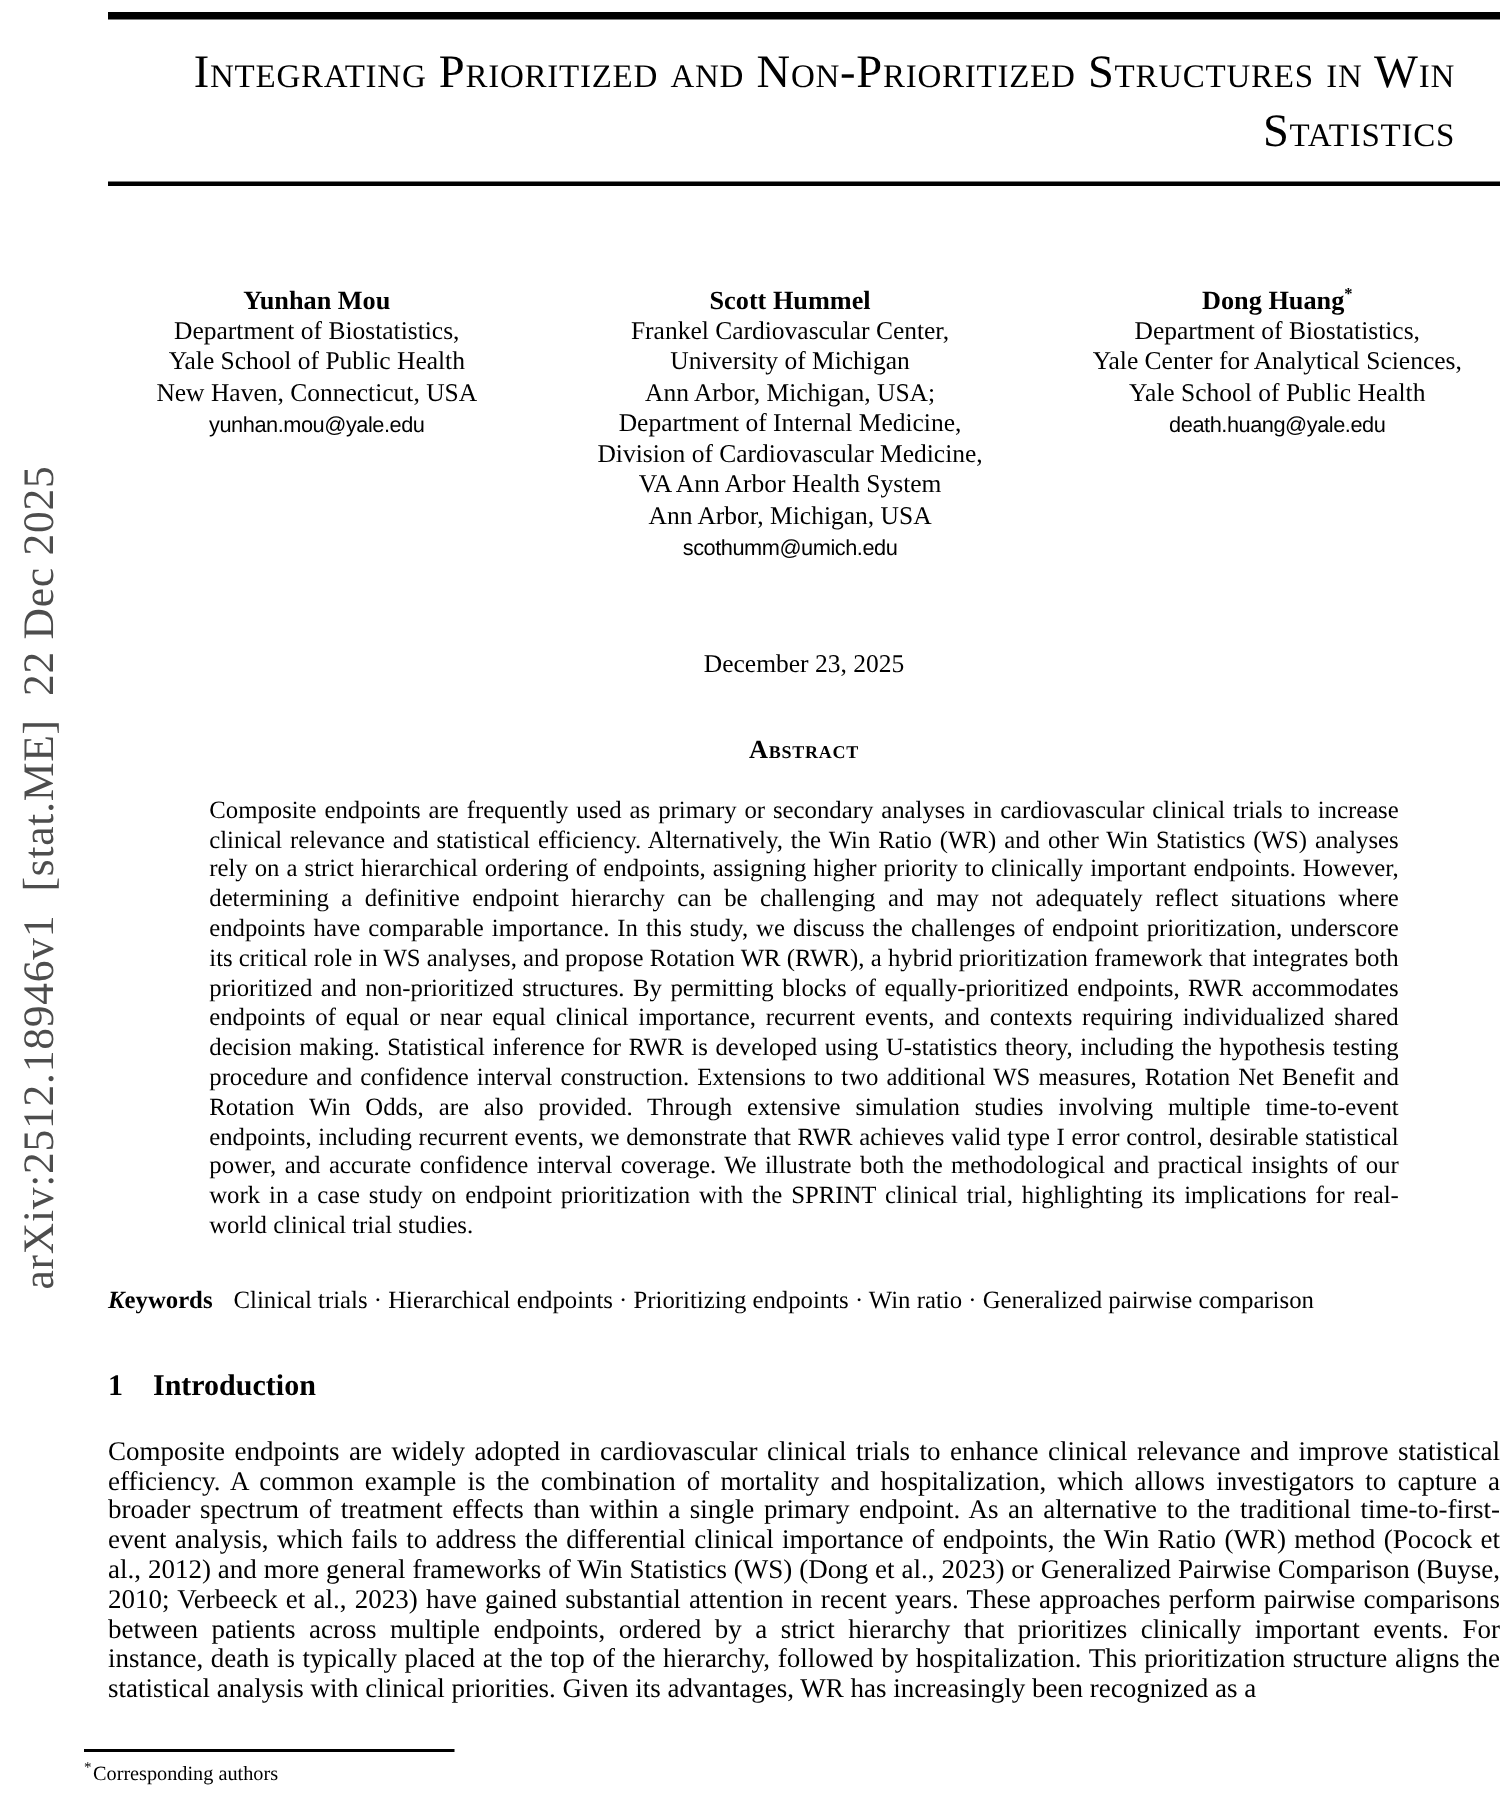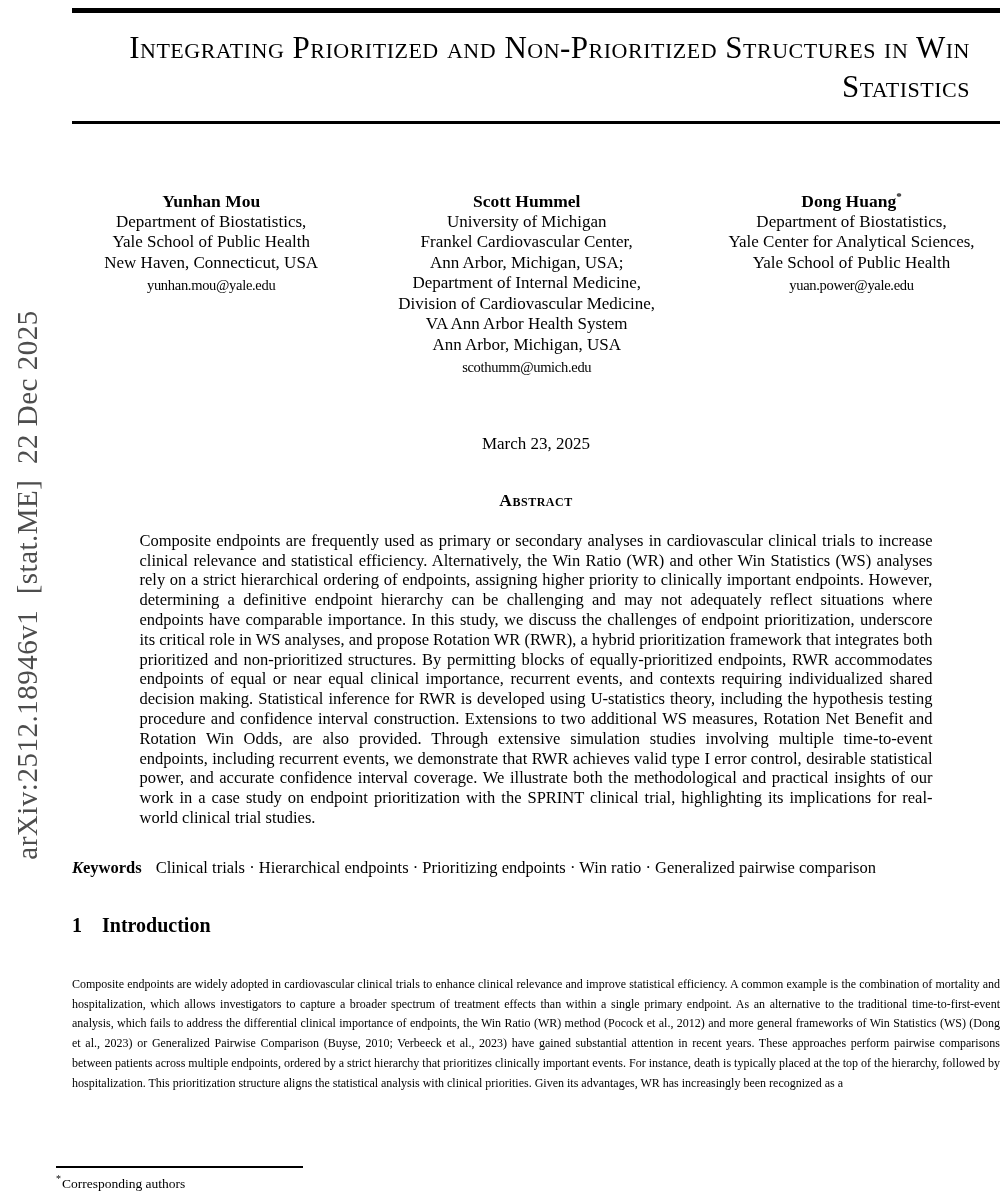--- a/index.html
+++ b/index.html
@@ -42,21 +42,21 @@
     justify-content: space-between;
   }
   .author-col { text-align: center; line-height: 20.5px; font-size: 17px; }
   .author-col.c1 { width: 30%; }
   .author-col.c2 { width: 35%; }
   .author-col.c3 { width: 32%; }
   .author-name { font-weight: bold; font-size: 17.5px; margin-bottom: 1px; }
   .author-name sup { font-size: 11px; }
   .affil-line { white-space: nowrap; }
   .author-email {
-    font-family: Liberation Serif, serif;
+    font-family: Liberation Sans, sans-serif;
     font-size: 14.5px;
     letter-spacing: -0.3px;
     margin-top: 2px;
   }
 
   .date { margin-top: 56px; text-align: center; font-size: 17px; }
 
   .abstract-heading {
     margin-top: 36px;
     text-align: center;
@@ -82,23 +82,23 @@
   .kw-label::first-letter { font-style: italic; }
 
   .section-heading {
     margin: 36px 0 0 0;
     font-size: 20px;
     font-weight: bold;
   }
   .sec-num { margin-right: 20px; }
 
   .body-text {
-    margin: 38px 0 0 0;
+    margin: 22px 0 0 0;
     text-align: justify;
-    font-size: 12px;
+    font-size: 18px;
     line-height: 19.8px;
   }
 
   .footnote {
     position: absolute;
     left: 56px;
     top: 1166px;
     width: 928px;
     font-size: 13.5px;
   }
@@ -136,41 +136,41 @@
       <div class="author-col c1">
         <div class="author-name"><span>Yunhan Mou</span><sup></sup></div>
         <div class="affil-line">Department of Biostatistics,</div>
         <div class="affil-line">Yale School of Public Health</div>
         <div class="affil-line">New Haven, Connecticut, USA</div>
         <div class="author-email">yunhan.mou@yale.edu</div>
       </div>
 
       <div class="author-col c2">
         <div class="author-name"><span>Scott Hummel</span><sup></sup></div>
+        <div class="affil-line">Frankel Cardiovascular Center,</div>
         <div class="affil-line">University of Michigan</div>
-        <div class="affil-line">Frankel Cardiovascular Center,</div>
         <div class="affil-line">Ann Arbor, Michigan, USA;</div>
         <div class="affil-line">Department of Internal Medicine,</div>
         <div class="affil-line">Division of Cardiovascular Medicine,</div>
         <div class="affil-line">VA Ann Arbor Health System</div>
         <div class="affil-line">Ann Arbor, Michigan, USA</div>
         <div class="author-email">scothumm@umich.edu</div>
       </div>
 
       <div class="author-col c3">
         <div class="author-name"><span>Dong Huang</span><sup>*</sup></div>
         <div class="affil-line">Department of Biostatistics,</div>
         <div class="affil-line">Yale Center for Analytical Sciences,</div>
         <div class="affil-line">Yale School of Public Health</div>
-        <div class="author-email">yuan.power@yale.edu</div>
+        <div class="author-email">death.huang@yale.edu</div>
       </div>
 
     </div>
 
-    <div class="date">March 23, 2025</div>
+    <div class="date">December 23, 2025</div>
 
     <div class="abstract-heading">Abstract</div>
 
     <p class="abstract-text">Composite endpoints are frequently used as primary or secondary analyses in cardiovascular clinical trials to increase clinical relevance and statistical efficiency. Alternatively, the Win Ratio (WR) and other Win Statistics (WS) analyses rely on a strict hierarchical ordering of endpoints, assigning higher priority to clinically important endpoints. However, determining a definitive endpoint hierarchy can be challenging and may not adequately reflect situations where endpoints have comparable importance. In this study, we discuss the challenges of endpoint prioritization, underscore its critical role in WS analyses, and propose Rotation WR (RWR), a hybrid prioritization framework that integrates both prioritized and non-prioritized structures. By permitting blocks of equally-prioritized endpoints, RWR accommodates endpoints of equal or near equal clinical importance, recurrent events, and contexts requiring individualized shared decision making. Statistical inference for RWR is developed using U-statistics theory, including the hypothesis testing procedure and confidence interval construction. Extensions to two additional WS measures, Rotation Net Benefit and Rotation Win Odds, are also provided. Through extensive simulation studies involving multiple time-to-event endpoints, including recurrent events, we demonstrate that RWR achieves valid type I error control, desirable statistical power, and accurate confidence interval coverage. We illustrate both the methodological and practical insights of our work in a case study on endpoint prioritization with the SPRINT clinical trial, highlighting its implications for real-world clinical trial studies.</p>
 
     <p class="keywords">
       <span class="kw-label">Keywords</span><span class="kw-text">Clinical trials · Hierarchical endpoints · Prioritizing endpoints · Win ratio · Generalized pairwise comparison</span>
     </p>
 
     <h2 class="section-heading">

